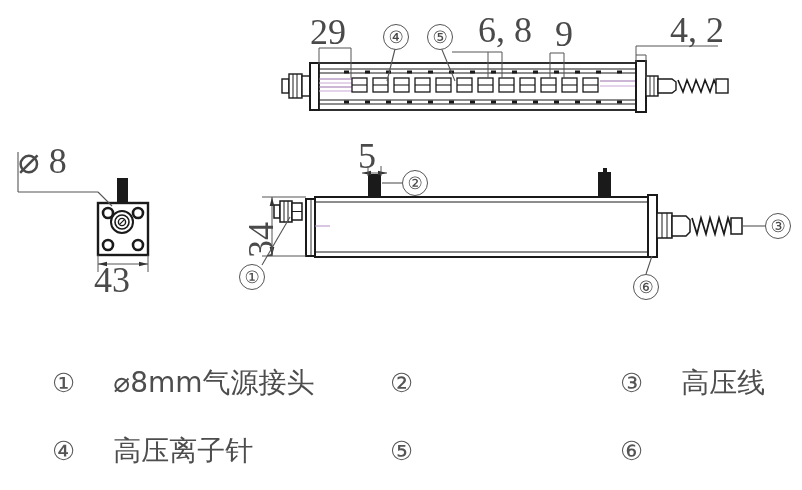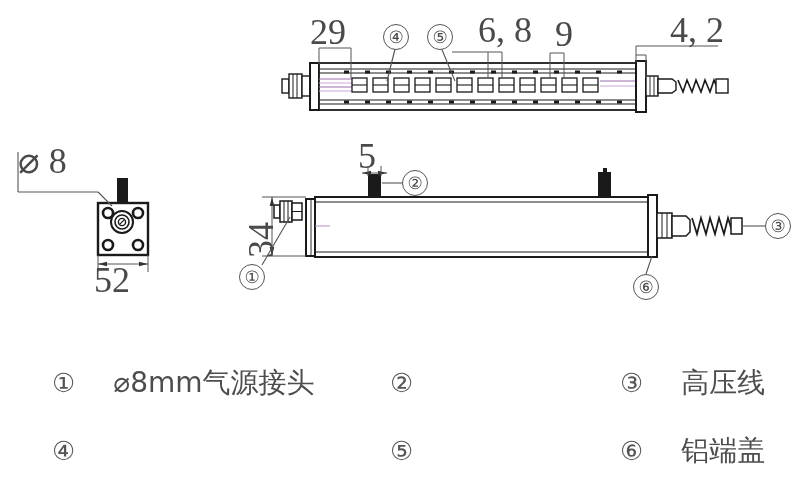--- a/index.html
+++ b/index.html
@@ -336,21 +336,21 @@
   <div class="dim-text dim-lg" style="left:310px; top:14px;">29</div>
 
   <div class="dim-text dim-lg" style="left:450px; top:12px;margin-left:28px;">6, 8</div>
 
   <div class="dim-text dim-lg" style="left:555px; top:16px;">9</div>
 
   <div class="dim-text dim-lg" style="left:670px; top:12px;">4, 2</div>
 
   <div class="dim-text dim-lg" style="left:18px; top:143px;">⌀ 8</div>
 
-  <div class="dim-text dim-lg" style="left:94px; top:262px;">52</div>
+  <div class="dim-text dim-lg" style="left:94px; top:262px;">43</div>
 
   <div class="dim-text dim-lg rot90" style="left:243px; top:258px;">34</div>
 
   <div class="dim-text dim-lg" style="left:358px; top:138px;">5</div>
 
   <div class="balloon" style="left:383px; top:24px;">④</div>
 
   <div class="balloon" style="left:427px; top:24px;">⑤</div>
 
   <div class="balloon" style="left:239px; top:264px;">①</div>
@@ -373,25 +373,25 @@
       </div>
       <div class="legend-item i3">
         <span class="lg-num">③</span>
         <span class="lg-label">高压线</span>
       </div>
     </div>
 
     <div class="legend-row row-2">
       <div class="legend-item i4">
         <span class="lg-num">④</span>
+        <span class="lg-label">高压离子针</span>
       </div>
       <div class="legend-item i5">
         <span class="lg-num">⑤</span>
       </div>
       <div class="legend-item i6">
         <span class="lg-num">⑥</span>
-        <span class="lg-label">铝端盖</span>
       </div>
     </div>
 
   </div>
 
 </div>
 
 </body></html>

